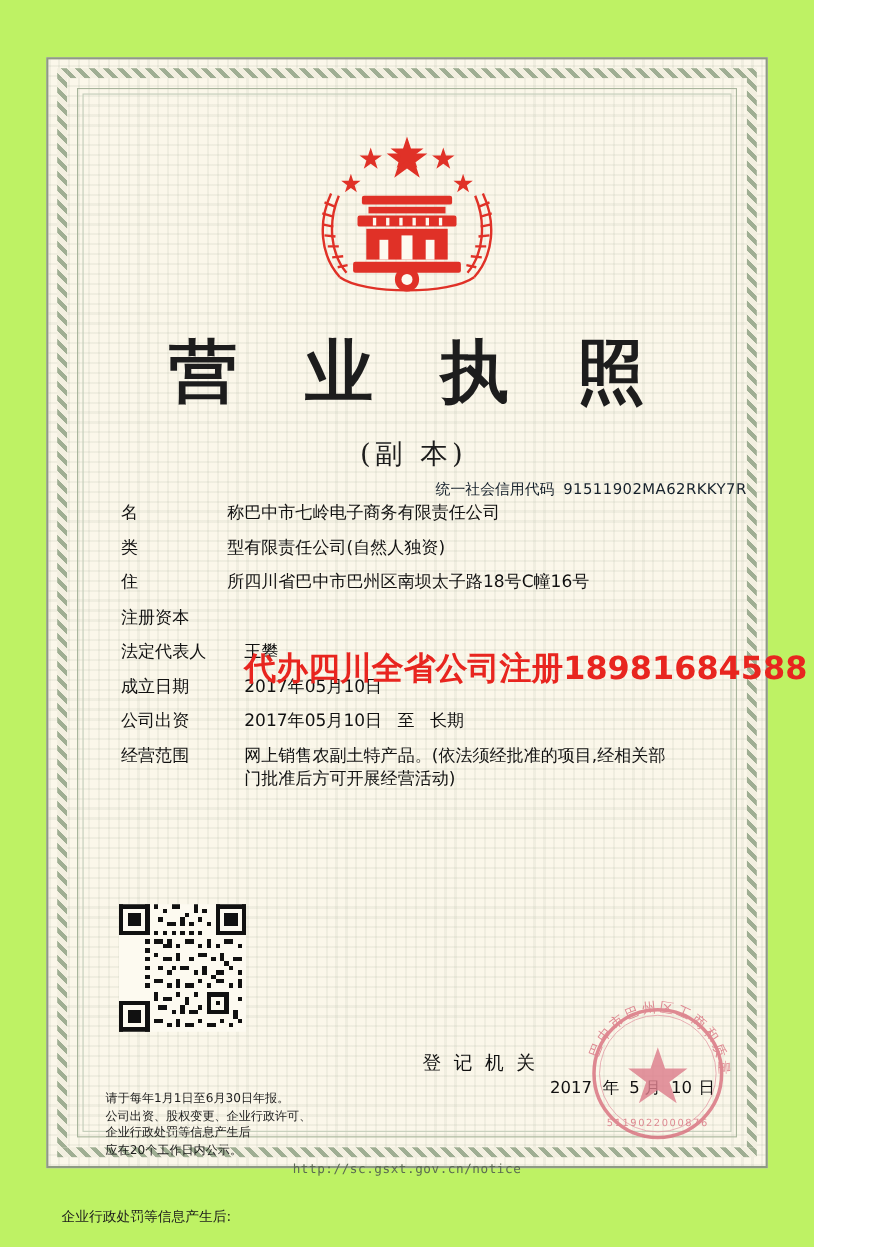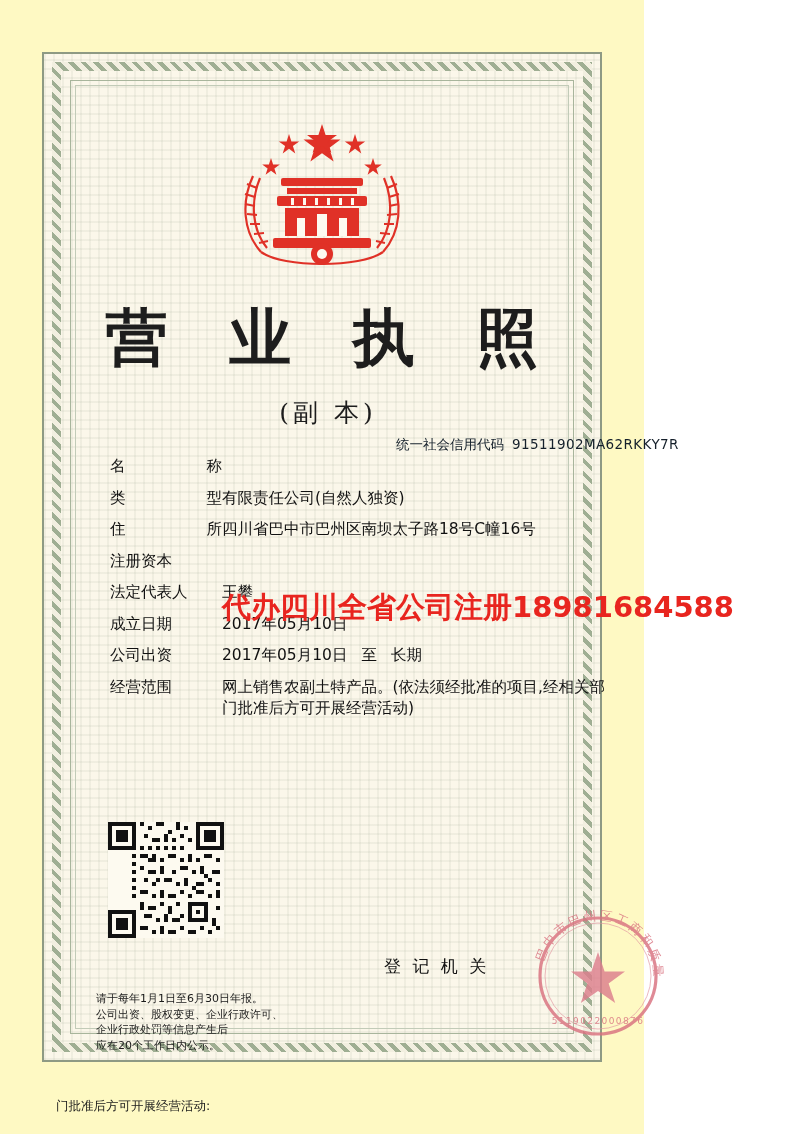--- a/index.html
+++ b/index.html
@@ -8,23 +8,23 @@
     background: #ffffff;
   }
   body {
     width: 800px;
     height: 1134px;
     font-family: "Liberation Sans", sans-serif;
     overflow: hidden;
   }
   .page {
     position: relative;
-    width: 644px;
+    width: 740px;
     height: 1134px;
-    background: #fef9c3;
+    background: #bef264;
   }
   
   .frame-outer {
     position: absolute;
     left: 42px; top: 52px; right: 42px; bottom: 72px;
     border: 2px solid #8e9a84;
     background:
       repeating-linear-gradient(0deg, rgba(142,154,132,0.10) 0 2px, rgba(255,255,255,0) 2px 9px),
       repeating-linear-gradient(90deg, rgba(142,154,132,0.10) 0 2px, rgba(255,255,255,0) 2px 9px),
       #fbf7ea;
@@ -318,20 +318,21 @@
     <span>统一社会信用代码</span><span class="code">91511902MA62RKKY7R</span>
   </div>
 
   <div class="fields">
 
     <div class="row">
       <div class="label">
         <span>名</span>
         <span>称</span>
       </div>
+      <div class="value">巴中市七岭电子商务有限责任公司</div>
     </div>
 
     <div class="row">
       <div class="label">
         <span>类</span>
         <span>型</span>
       </div>
       <div class="value">有限责任公司(自然人独资)</div>
     </div>
 
@@ -504,33 +505,42 @@
     </svg>
   </div>
 
   <div class="notice">请于每年1月1日至6月30日年报。
 公司出资、股权变更、企业行政许可、
 企业行政处罚等信息产生后
 应在20个工作日内公示。</div>
 
   <div class="authority">登 记 机 关</div>
 
+  <div class="date-line">
+    <span class="d-year">2017</span>
+    <span class="d-yl">年</span>
+    <span class="d-month">5</span>
+    <span class="d-ml">月</span>
+    <span class="d-day">10</span>
+    <span class="d-dl">日</span>
+  </div>
 
   <div class="seal">
     <svg viewBox="0 0 152 152" width="152" height="152" aria-hidden="true">
       <defs>
         <path id="sealArc" d="M 76,76 m -58,0 a 58,58 0 1 1 116,0" fill="none"></path>
         <path id="sealArcText" d="M 20,76 a 56,56 0 1 1 112,0" fill="none"></path>
       </defs>
       <circle cx="76" cy="76" r="58" fill="none" stroke="#d9717f" stroke-width="3.2"></circle>
       <circle cx="76" cy="76" r="53" fill="none" stroke="#e194a0" stroke-width="0.8"></circle>
       <polygon points="76,52 82.6,71.4 103,71.4 86.6,83.6 93.2,103 76,90.9 58.8,103 65.4,83.6 49,71.4 69.4,71.4" fill="#dd7f8d"></polygon>
       <text font-family="DejaVu Sans, sans-serif" font-size="12.5" fill="#d9717f" letter-spacing="2.5">
         <textPath href="#sealArcText" startOffset="8%">巴中市巴州区工商和质量技术监督局</textPath>
       </text>
       <text x="76" y="124" text-anchor="middle" font-family="DejaVu Sans, sans-serif" font-size="9" fill="#d9717f" letter-spacing="1.4">5119022000876</text>
     </svg>
   </div>
 
-
-  <div class="footer-left">门批准后方可开展经营活动:</div>
+  <div class="url-inner">http://sc.gsxt.gov.cn/notice</div>
+
+  <div class="footer-left">企业行政处罚等信息产生后:</div>
 
 </div>
 
 </body></html>

